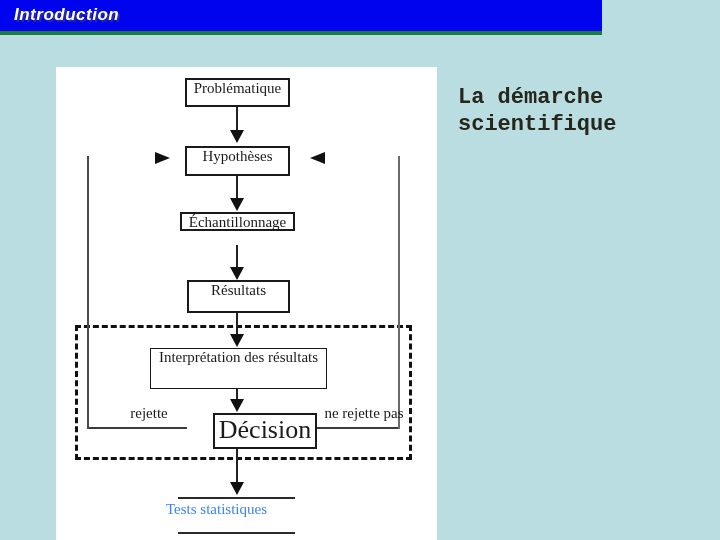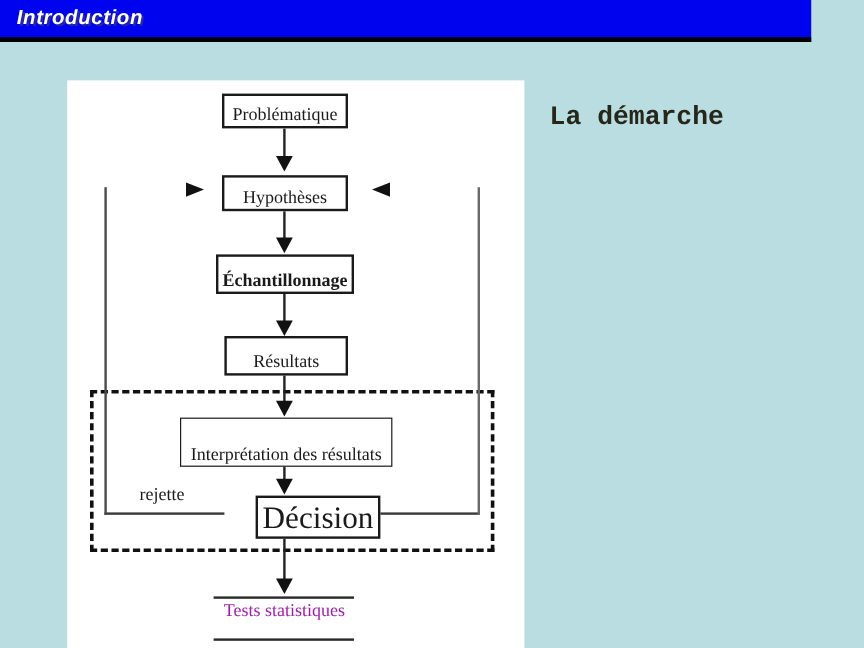--- a/index.html
+++ b/index.html
@@ -9,23 +9,23 @@
     height: 540px;
     background: #b9dde1;
     overflow: hidden;
     font-family: "Liberation Serif", "DejaVu Serif", serif;
   }
 
   
   .header {
     position: absolute;
     left: 0; top: 0;
-    width: 676px; height: 31px;
+    width: 602px; height: 31px;
     background: #0004ee;
-    border-bottom: 4px solid #000000;
+    border-bottom: 4px solid #15803d;
     box-sizing: content-box;
   }
   .header-title {
     position: absolute;
     left: 14px; top: 5px;
     color: #ffffff;
     font-family: "Liberation Sans", sans-serif;
     font-size: 17px;
     font-weight: bold;
     font-style: italic;
@@ -51,31 +51,31 @@
     width: 381px; height: 473px;
     background: #ffffff;
   }
 
   
   .node {
     position: absolute;
     border: 2px solid #1a1a1a;
     background: #ffffff;
     display: flex;
-    align-items: flex-end;
+    align-items: flex-start;
     justify-content: center;
     font-size: 15px;
     color: #1a1a1a;
     box-sizing: border-box;
     white-space: nowrap;
     z-index: 3;
   }
   .n-problematique { left: 129px; top: 11px;  width: 105px; height: 29px; }
   .n-hypotheses    { left: 129px; top: 79px;  width: 105px; height: 30px; }
-  .n-echantillonnage { left: 124px; top: 145px; width: 115px; height: 33px; font-weight: bold; }
+  .n-echantillonnage { left: 124px; top: 145px; width: 115px; height: 19px; }
   .n-resultats     { left: 131px; top: 213px; width: 103px; height: 33px; }
   .n-interpretation { left: 94px; top: 281px; width: 177px; height: 41px; border-width: 1px; }
   .n-decision      { left: 131px; top: 346px; width: 104px; height: 36px; font-size: 26px; margin-left: 26px; }
 
   
   .vline {
     position: absolute;
     width: 2px;
     background: #222222;
     z-index: 2;
@@ -124,50 +124,52 @@
   }
 
   
   .branch-label {
     position: absolute;
     font-size: 15px;
     color: #1a1a1a;
     text-align: center;
     z-index: 3;
     white-space: nowrap;
+    margin-left: 14px;
   }
 
   
   .rule {
     position: absolute;
     height: 2px;
     background: #2a2a2a;
     z-index: 2;
   }
   .tests-label {
     position: absolute;
     left: 110px; top: 434px;
     width: 142px;
-    text-align: center;
+    text-align: left;
     font-size: 15px;
-    color: #a21caf;
+    color: #3b82f6;
     z-index: 3;
   }
 </style>
 </head>
 <body>
 
 <div class="stage">
 
   <div class="header">
     <div class="header-title">Introduction</div>
   </div>
 
   <div class="slide-title">
     <div>La démarche</div>
+    <div>scientifique</div>
   </div>
 
   <div class="panel">
 
     <div class="dashed-region"></div>
 
     <div class="node n-problematique">
       <span>Problématique</span>
     </div>
     <div class="node n-hypotheses">
@@ -205,20 +207,21 @@
     <div class="head-down" style="left:174px; top:415px;"></div>
 
     <div class="hline" style="left:31px;  top:360px; width:100px;"></div>
     <div class="hline" style="left:235px; top:360px; width:109px;"></div>
     <div class="vline" style="left:31px;  top:89px; height:273px; background:#4a4a4a;"></div>
     <div class="vline" style="left:342px; top:89px; height:273px; background:#6a6a6a;"></div>
     <div class="head-right" style="left:99px;  top:85px;"></div>
     <div class="head-left" style="left:254px; top:85px;"></div>
 
     <div class="branch-label" style="left:34px; top:338px; width:90px;">rejette</div>
+    <div class="branch-label" style="left:239px; top:338px; width:110px;">ne rejette pas</div>
 
     <div class="rule" style="left:122px; top:430px; width:117px;"></div>
     <div class="tests-label">Tests statistiques</div>
     <div class="rule" style="left:122px; top:465px; width:117px;"></div>
 
   </div>
 
 </div>
 
 </body></html>

